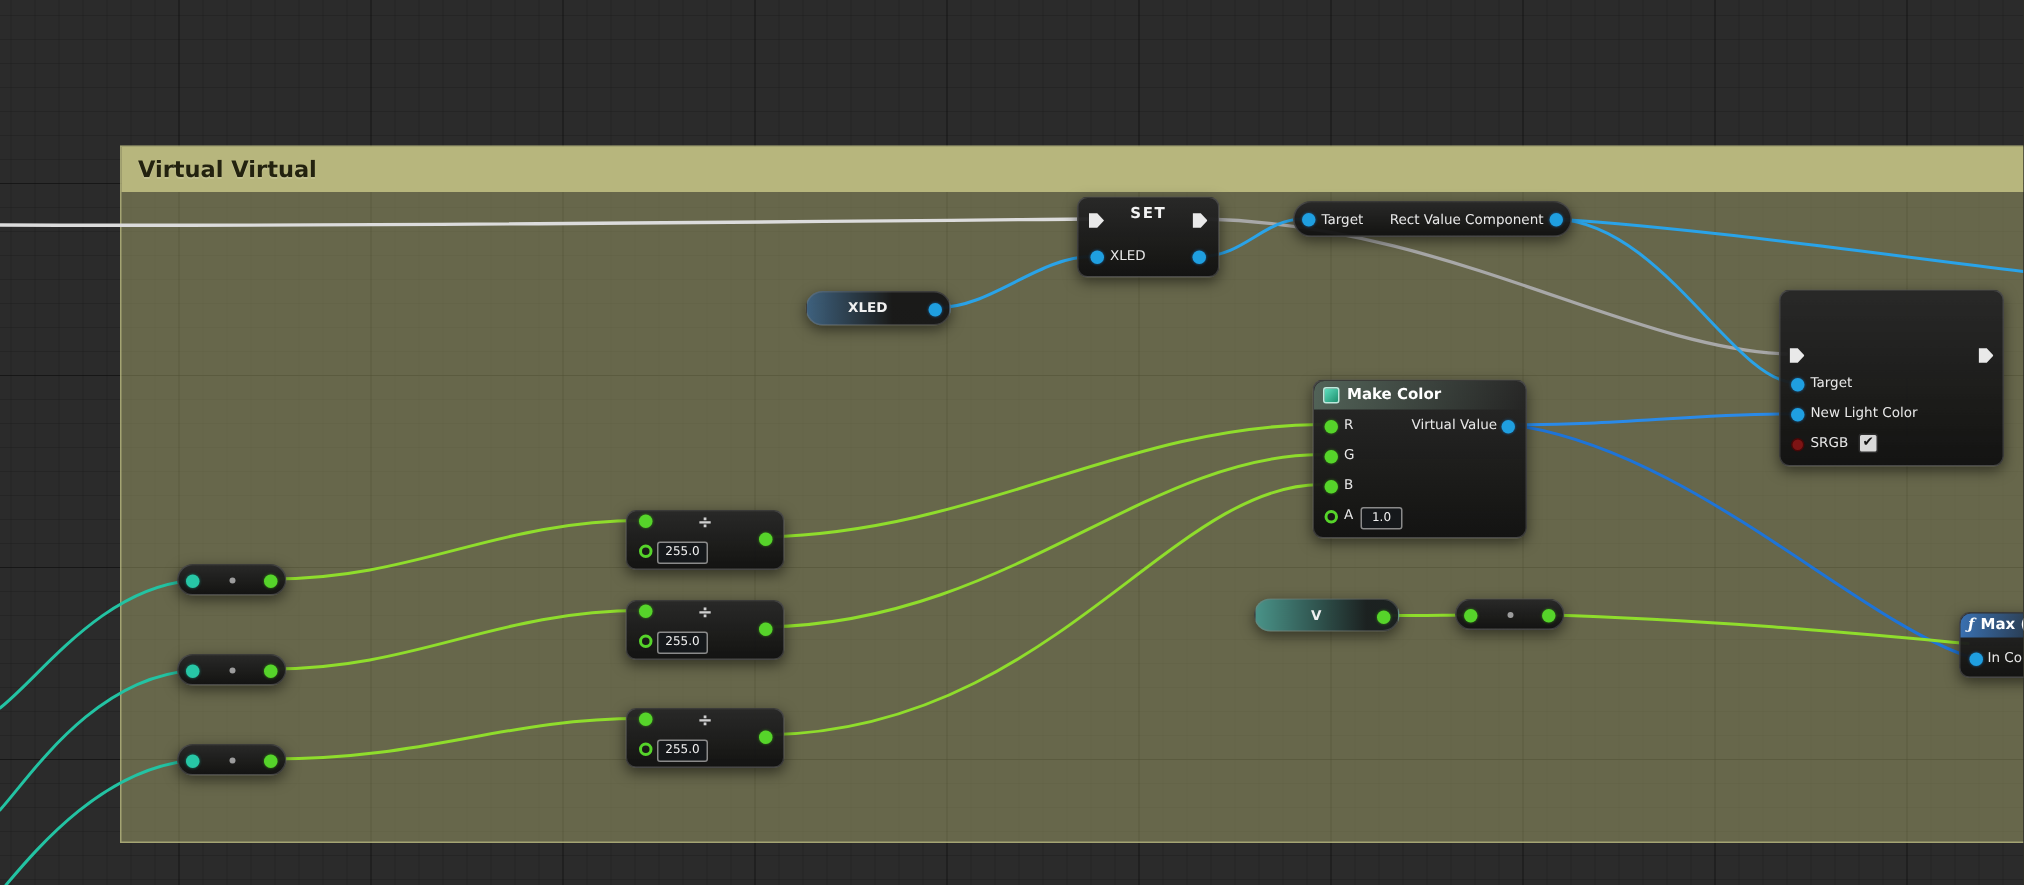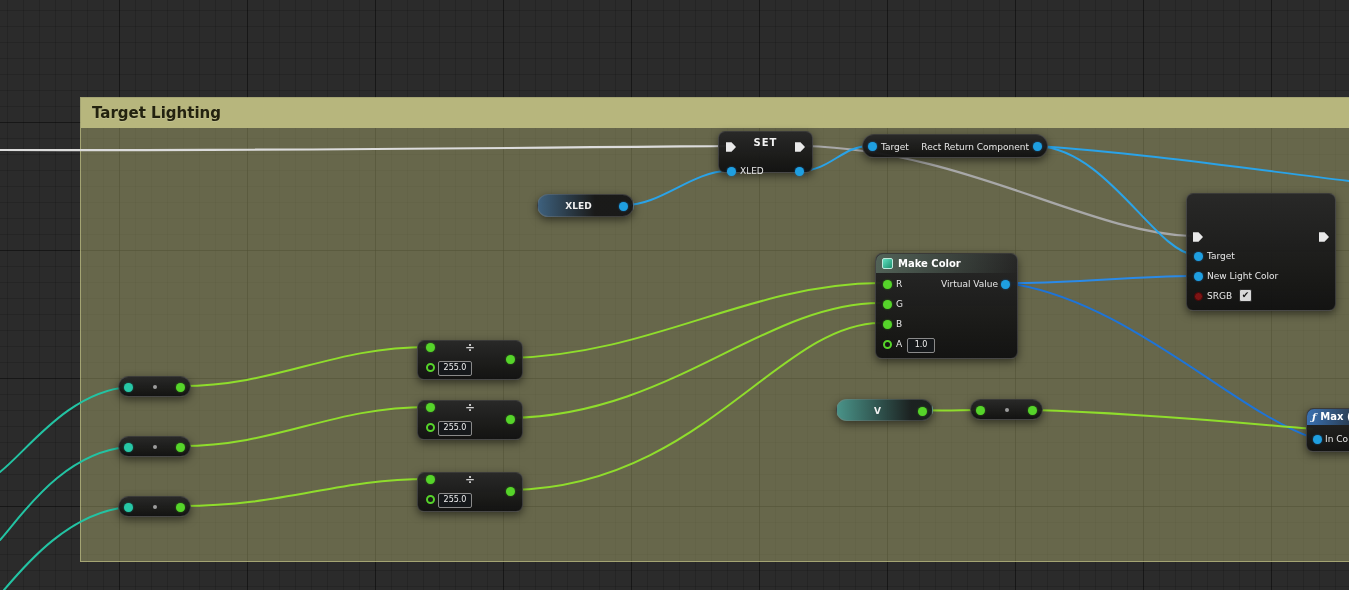--- a/index.html
+++ b/index.html
@@ -55,21 +55,21 @@
   .mkhdr .t{font-size:10px;font-weight:bold;color:#ffffff;}
   .mkicon{width:9px;height:9px;border-radius:2px;background:linear-gradient(135deg,#5fe0c0,#1e8f6e);border:1px solid #bde8dc;}
 </style>
 </head>
 <body>
 
 <div id="canvas">
 
   <div class="comment">
     <div class="comment-header">
-      <span>Target Lighting</span>
+      <span>Virtual Virtual</span>
     </div>
   </div>
 
   <svg class="wires" width="1349" height="590">
     <g fill="none" stroke-linecap="round">
       <path d="M0,150 C240,151 520,148 726,146" stroke="#dcdcdc" stroke-width="2.2"></path>
       <path d="M804,146 C965,150 1085,232 1191,236" stroke="#a8a8a8" stroke-width="2.2"></path>
       <path d="M624,205 C660,206 692,171 728,171" stroke="#2aa3e8" stroke-width="2"></path>
       <path d="M800,171 C830,171 842,146 869,146" stroke="#2aa3e8" stroke-width="2"></path>
       <path d="M1038,146 C1108,150 1155,252 1195,255" stroke="#2aa3e8" stroke-width="2"></path>
@@ -83,38 +83,38 @@
       <path d="M181,446 C278,446 330,407 428,407" stroke="#8fdd2c" stroke-width="2"></path>
       <path d="M181,506 C288,506 334,479 428,479" stroke="#8fdd2c" stroke-width="2"></path>
       <path d="M923,410 C940,411 962,410 981,410" stroke="#8fdd2c" stroke-width="2"></path>
       <path d="M1033,410 C1140,413 1245,423 1312,429" stroke="#8fdd2c" stroke-width="2"></path>
       <path d="M128,387 C68,392 28,450 0,472" stroke="#23c3a3" stroke-width="2"></path>
       <path d="M128,447 C62,452 20,518 0,540" stroke="#23c3a3" stroke-width="2"></path>
       <path d="M128,507 C70,512 26,564 4,590" stroke="#23c3a3" stroke-width="2"></path>
     </g>
   </svg>
 
-  <div class="node" style="left:718px;top:131px;width:95px;height:42px;">
+  <div class="node" style="left:718px;top:131px;width:95px;height:54px;">
     <span class="setTitle">SET</span>
     <span class="execpin" style="left:7px;top:10px;"></span>
     <span class="execpin" style="right:7px;top:10px;"></span>
     <span class="pin blue" style="left:8px;top:35px;"></span>
     <span class="nodelabel" style="left:21px;top:34px;">XLED</span>
     <span class="pin blue" style="right:8px;top:35px;"></span>
   </div>
 
   <div class="node pillnode" style="left:537px;top:194px;width:97px;height:23px;background:linear-gradient(90deg, rgba(58,96,130,0.92), rgba(22,22,22,0.95) 60%);">
     <span class="pillLabel">XLED</span>
     <span class="pin blue" style="right:5px;top:7px;"></span>
   </div>
 
   <div class="node pillnode" style="left:862px;top:134px;width:186px;height:24px;">
     <span class="pin blue" style="left:5px;top:7px;"></span>
     <span class="nodelabel" style="left:18px;top:7px;">Target</span>
-    <span class="nodelabel" style="right:18px;top:7px;">Rect Return Component</span>
+    <span class="nodelabel" style="right:18px;top:7px;">Rect Value Component</span>
     <span class="pin blue" style="right:5px;top:7px;"></span>
   </div>
 
   <div class="node" style="left:1186px;top:193px;width:150px;height:118px;">
     <span class="execpin" style="left:6px;top:38px;"></span>
     <span class="execpin" style="right:6px;top:38px;"></span>
     <span class="pin blue" style="left:7px;top:58px;"></span>
     <span class="nodelabel" style="left:20px;top:57px;">Target</span>
     <span class="pin blue" style="left:7px;top:78px;"></span>
     <span class="nodelabel" style="left:20px;top:77px;">New Light Color</span>

